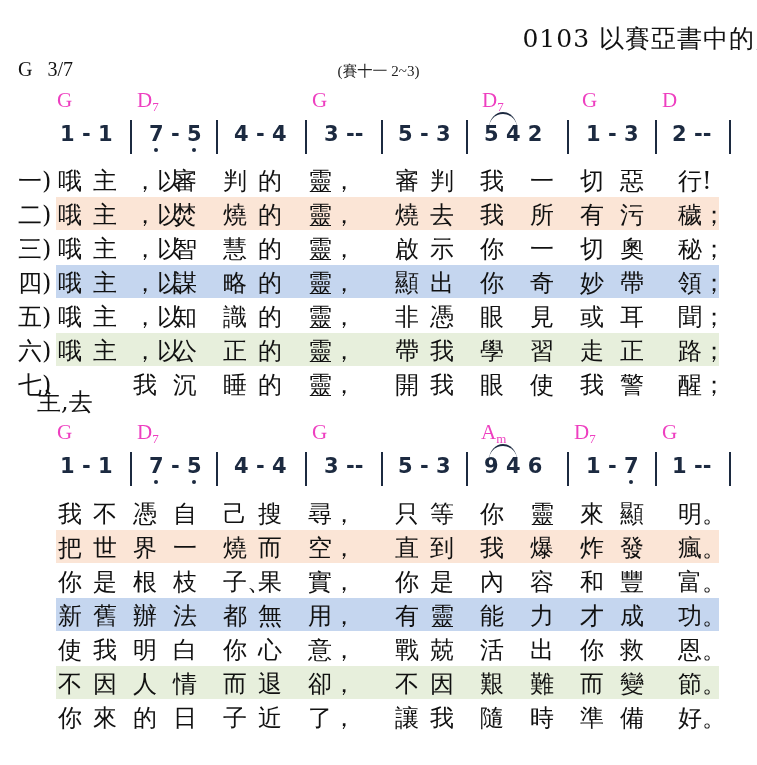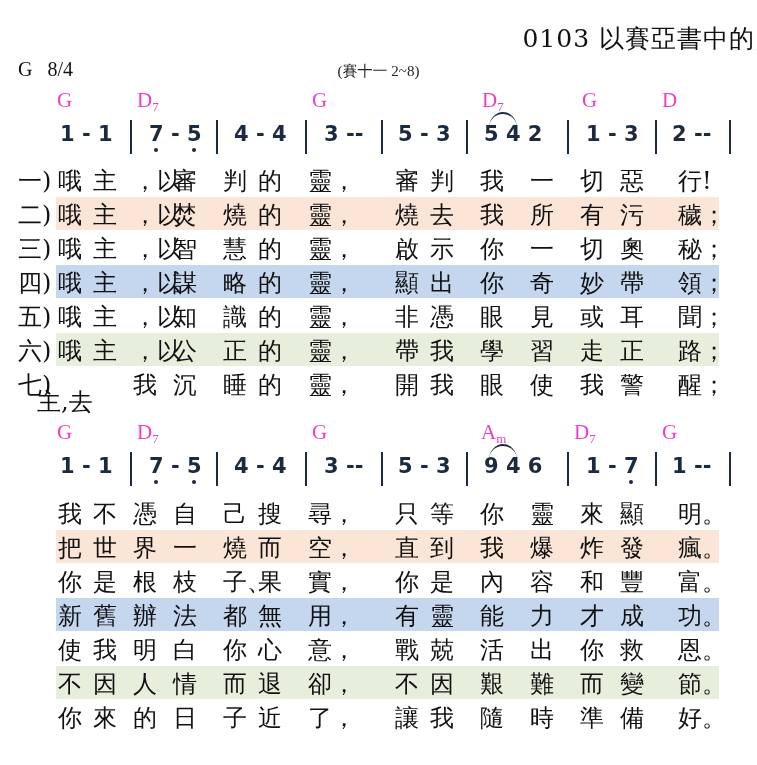--- a/index.html
+++ b/index.html
@@ -22,23 +22,23 @@
   .lyric-row { position: absolute; left: 0; width: 757px; height: 33px; }
   .hl { position: absolute; left: 56px; width: 663px; height: 33px; }
   .lyric { position: absolute; top: 2px; font-family: "DejaVu Serif", "Liberation Serif", serif; font-size: 24px; color: #111; white-space: nowrap; }
   .verse-num { position: absolute; left: 18px; top: 2px; font-size: 24px; white-space: nowrap; }
 </style>
 </head>
 <body>
 
 <div class="abs title">0103  以賽亞書中的靈</div>
 <div class="abs key">
-  <span>G</span>&nbsp;&nbsp;&nbsp;<span>8/4</span>
-</div>
-<div class="abs ref">(賽十一 2~8)</div>
+  <span>G</span>&nbsp;&nbsp;&nbsp;<span>3/7</span>
+</div>
+<div class="abs ref">(賽十一 2~3)</div>
 
 <div class="abs" style="left:0;top:88px;width:757px;height:26px;">
   <span class="abs chord" style="left:57px;"><span>G</span><sub></sub></span>
   <span class="abs chord" style="left:137px;"><span>D</span><sub>7</sub></span>
   <span class="abs chord" style="left:312px;"><span>G</span><sub></sub></span>
   <span class="abs chord" style="left:482px;"><span>D</span><sub>7</sub></span>
   <span class="abs chord" style="left:582px;"><span>G</span><sub></sub></span>
   <span class="abs chord" style="left:662px;"><span>D</span><sub></sub></span>
 </div>
 

